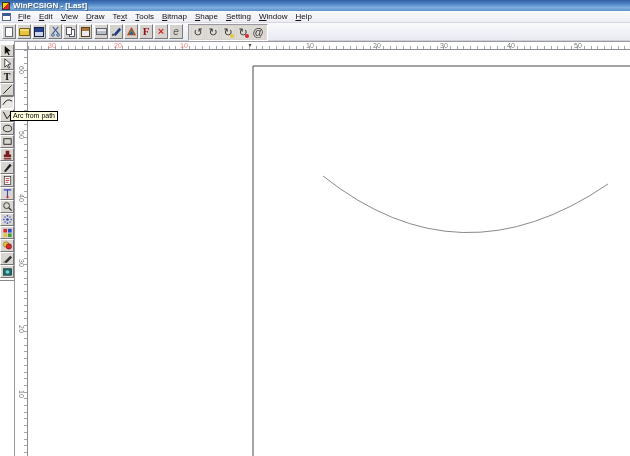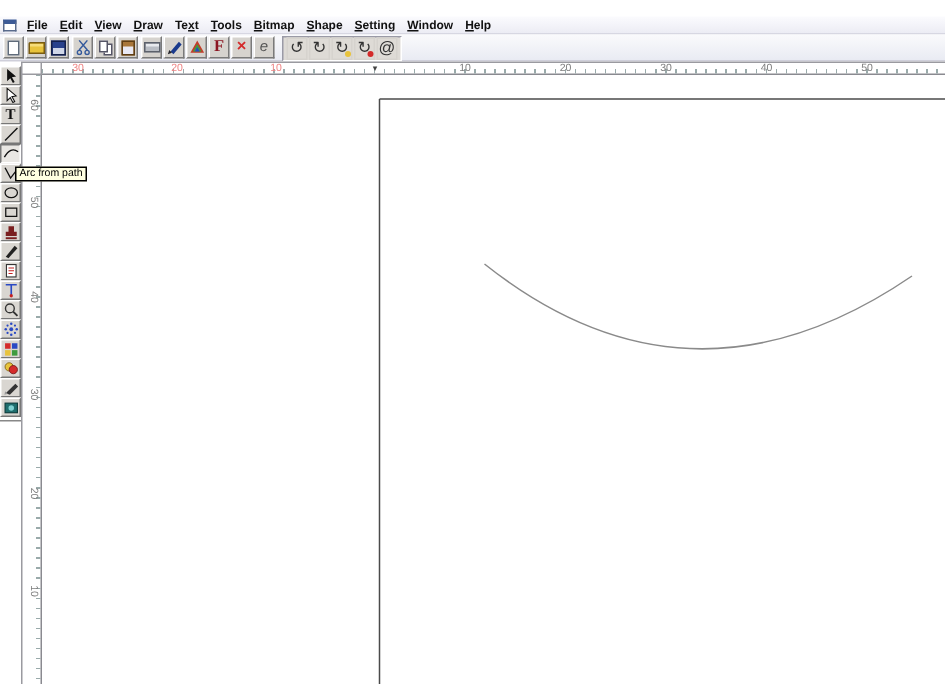--- a/index.html
+++ b/index.html
@@ -15,21 +15,21 @@
     background:linear-gradient(135deg,#ffd400 0 45%,#d42a2a 45% 100%); border:1px solid #333; }
   #titlebar .title { color:#fff; font-size:8px; font-weight:bold; line-height:11px; white-space:nowrap;
     text-shadow:1px 1px 1px rgba(0,0,0,.45); }
 
   
   #menubar { position:absolute; left:0; top:11px; width:630px; height:12px;
     background:linear-gradient(180deg,#fbfbfe,#ececf4); border-bottom:1px solid #d7d7e2;
     display:flex; align-items:center; }
   #menubar .mdi-icon { width:9px; height:8px; margin:0 3px 0 2px; background:#fff;
     border:1px solid #5a6b8c; border-top:3px solid #3c5a96; }
-  #menubar .menu-item { font-size:8px; color:#111; padding:0 4px; line-height:12px; cursor:default; white-space:nowrap;font-weight:bold; }
+  #menubar .menu-item { font-size:8px; color:#111; padding:0 4px; line-height:12px; cursor:default; white-space:nowrap; }
   #menubar .menu-item u { text-decoration:underline; }
 
   
   #toolbar { position:absolute; left:0; top:23px; width:630px; height:18px;
     background:linear-gradient(180deg,#fafafc,#e9ebf3); border-bottom:1px solid #cfcfda; }
   .tb-group { position:absolute; top:1px; display:flex; gap:1px; }
   .tb-btn { width:14px; height:15px; background:#d6d3ce;
     border:1px solid; border-color:#ffffff #7a7a7a #7a7a7a #ffffff;
     display:flex; align-items:center; justify-content:center; padding:0; cursor:pointer; }
   .tb-panel { border:1px solid; border-color:#9a9aa6 #fff #fff #9a9aa6; padding:0 2px; background:#dedbd6;
@@ -85,20 +85,24 @@
 
   
   #tooltip { position:absolute; left:10px; top:111px; background:#ffffe1; border:1px solid #000;
     font-size:7px; line-height:8px; padding:0 2px; color:#000; z-index:50; white-space:nowrap; }
 </style>
 </head>
 <body>
 
 <div id="app">
 
+  <div id="titlebar">
+    <span class="app-icon"></span>
+    <span class="title">WinPCSIGN - [Last]</span>
+  </div>
 
   <div id="menubar">
     <span class="mdi-icon"></span>
 
   <span class="menu-item"><u>F</u>ile</span>
       <span class="menu-item"><u>E</u>dit</span>
       <span class="menu-item"><u>V</u>iew</span>
       <span class="menu-item"><u>D</u>raw</span>
       <span class="menu-item">Te<u>x</u>t</span>
       <span class="menu-item"><u>T</u>ools</span>

